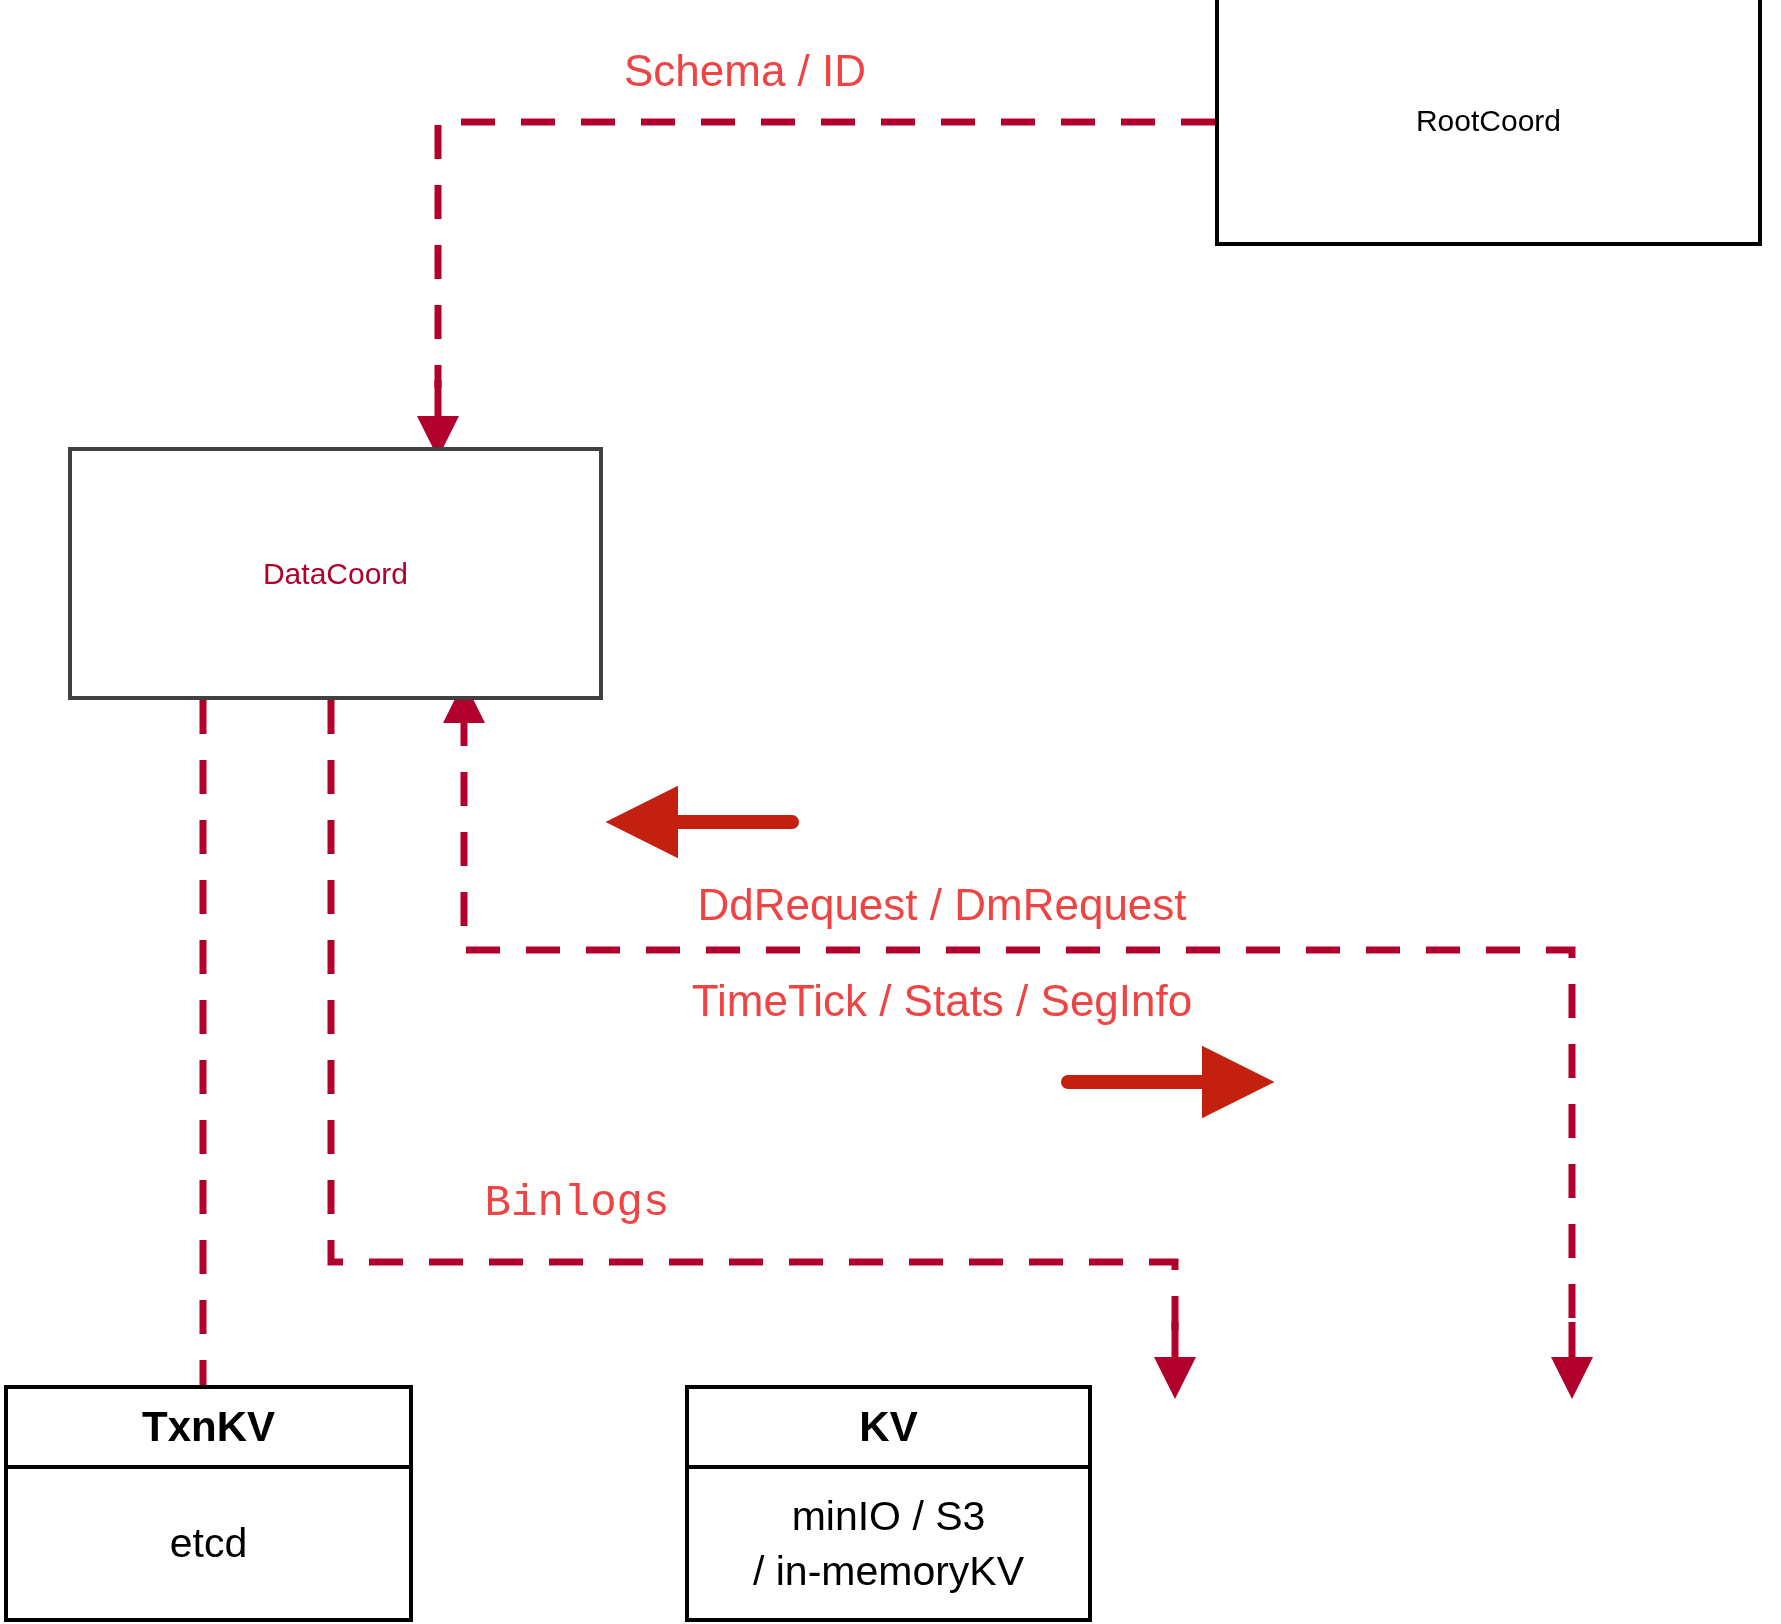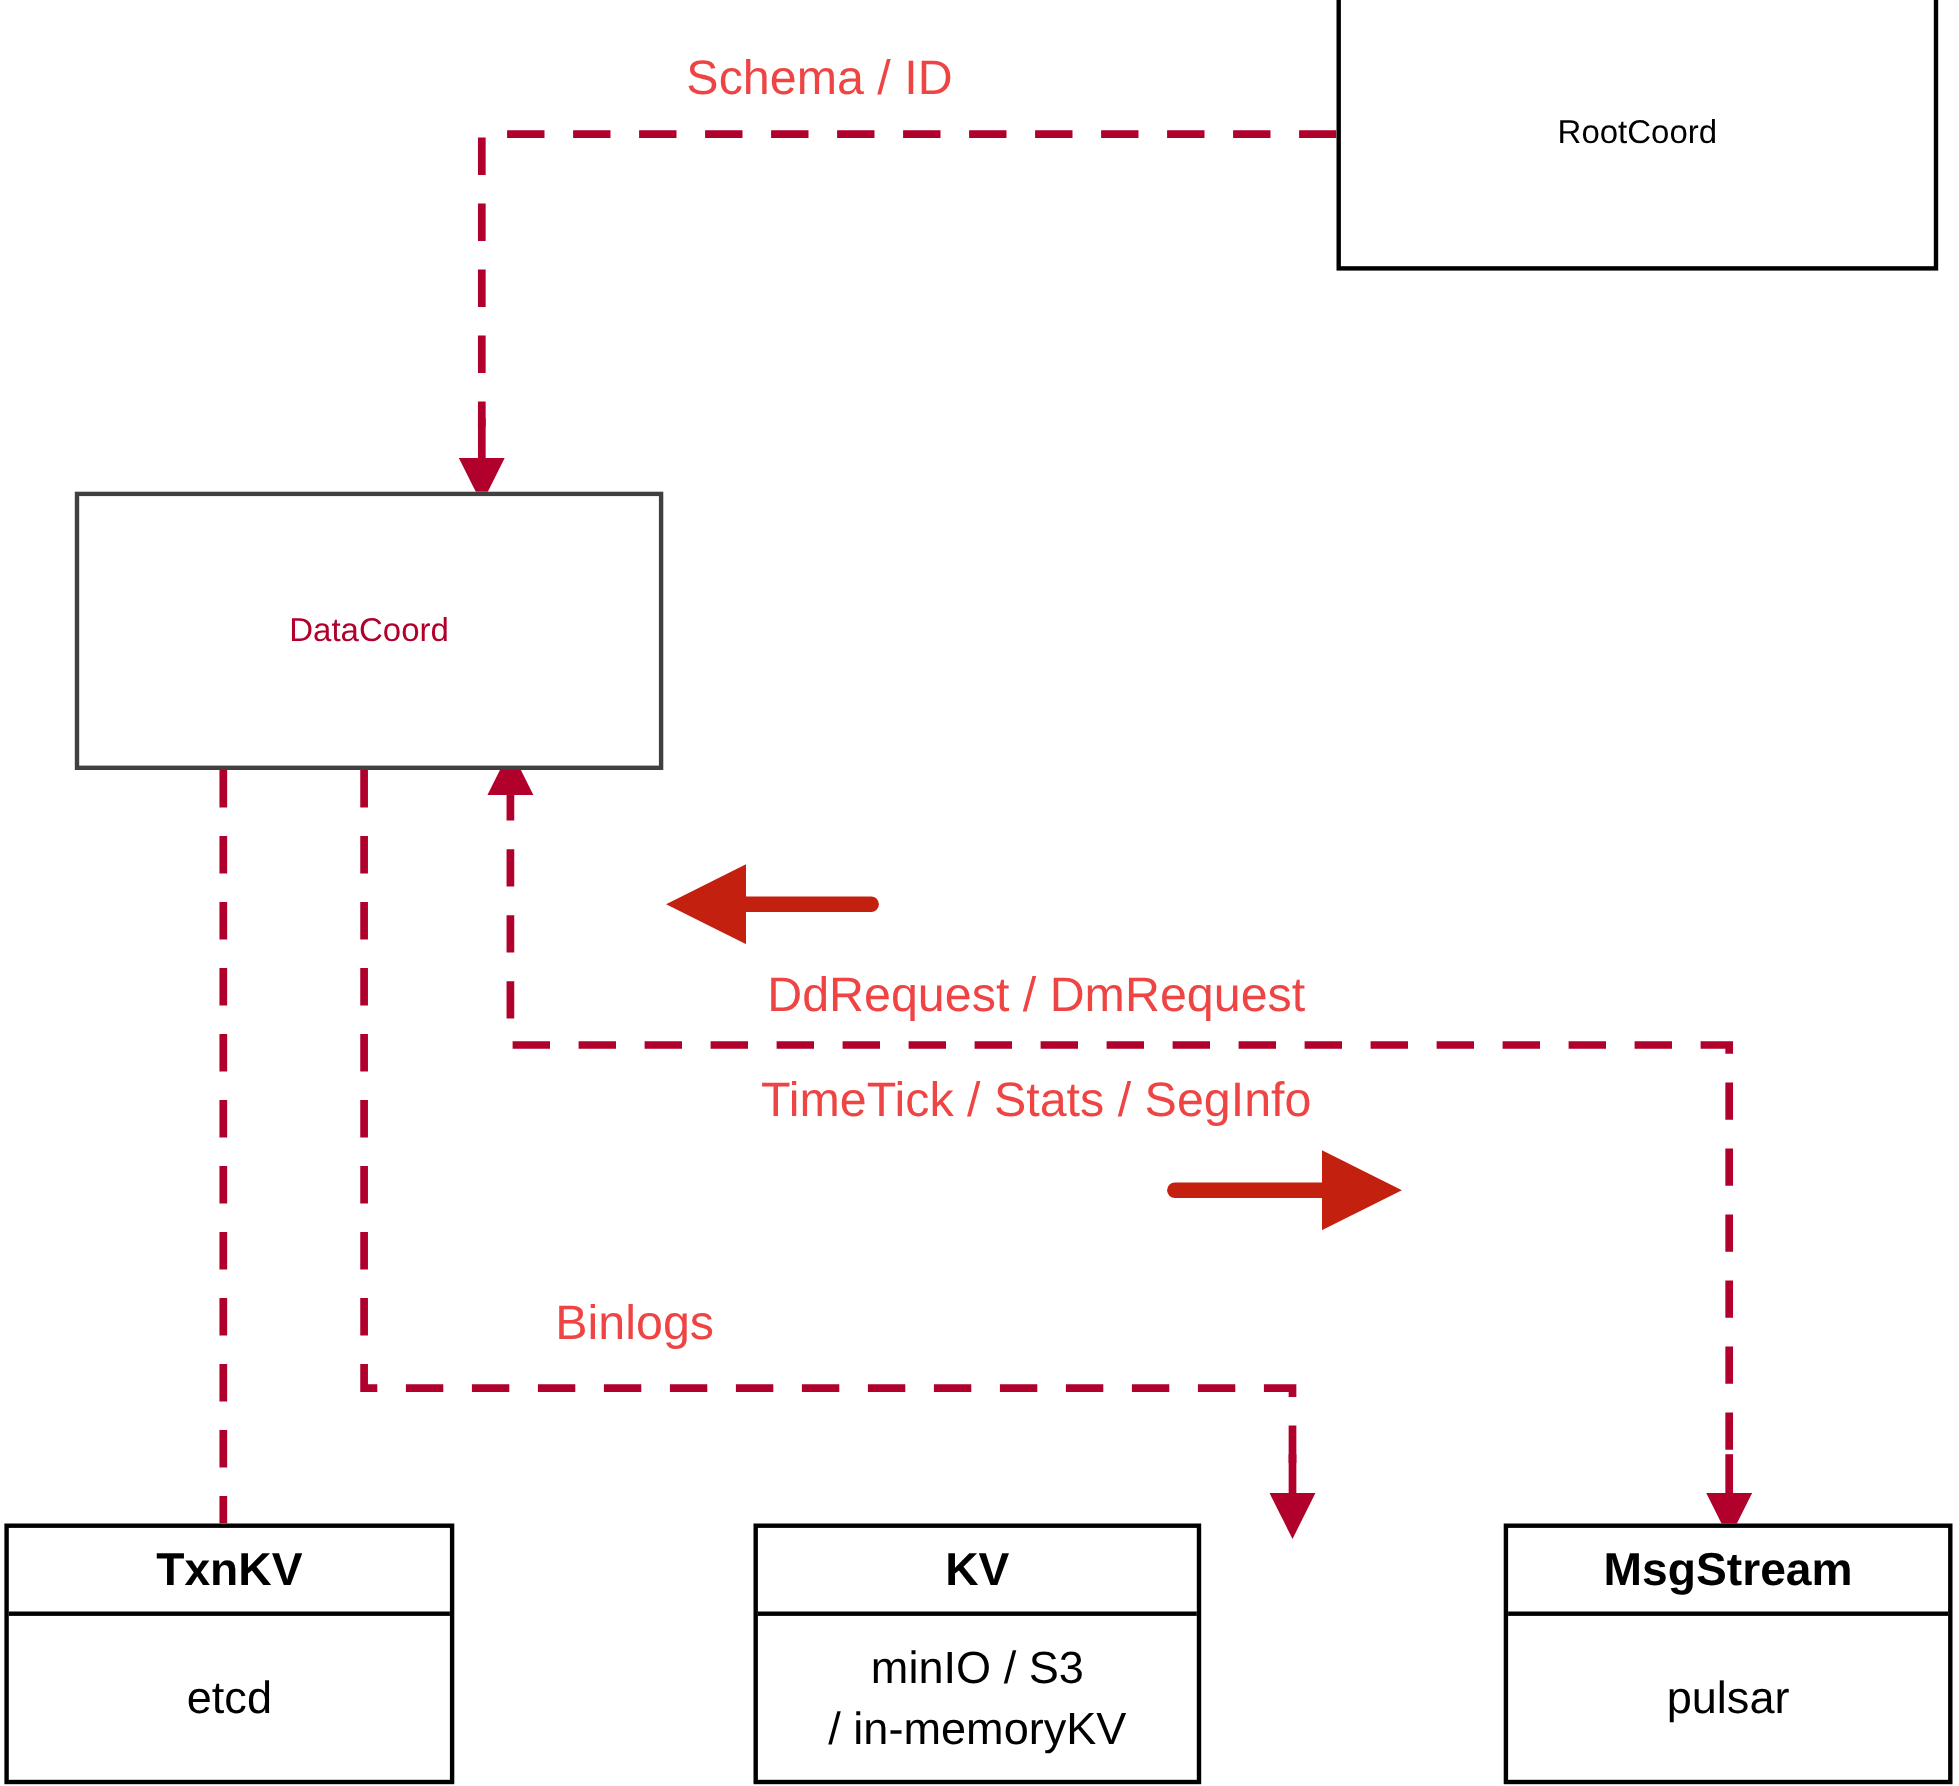--- a/index.html
+++ b/index.html
@@ -136,30 +136,22 @@
   <div class="node-box node-plain" style="left:685px; top:1385px; width:407px; height:237px;">
     <div class="compartment-head">
       <span class="node-title bold">KV</span>
     </div>
     <div class="compartment-body">
       <div class="line">minIO / S3</div>
       <div class="line">/ in-memoryKV</div>
     </div>
   </div>
 
-  <div class="node-box node-plain" style="left:1367px; top:1385px; width:408px; height:237px;">
-    <div class="compartment-head">
-      <span class="node-title bold">MsgStream</span>
-    </div>
-    <div class="compartment-body">
-      <div class="line">pulsar</div>
-    </div>
-  </div>
 
   <div class="edge-label" style="left:745px; top:46px;">Schema / ID</div>
 
   <div class="edge-label" style="left:942px; top:880px;">DdRequest / DmRequest</div>
 
   <div class="edge-label" style="left:942px; top:976px;">TimeTick / Stats / SegInfo</div>
 
-  <div class="edge-label" style="left:577px; top:1178px;">Binlogs</div>
+  <div class="edge-label" style="left:577px; top:1178px;font-family:Liberation Mono, monospace;">Binlogs</div>
 
 </div>
 
 </body></html>

